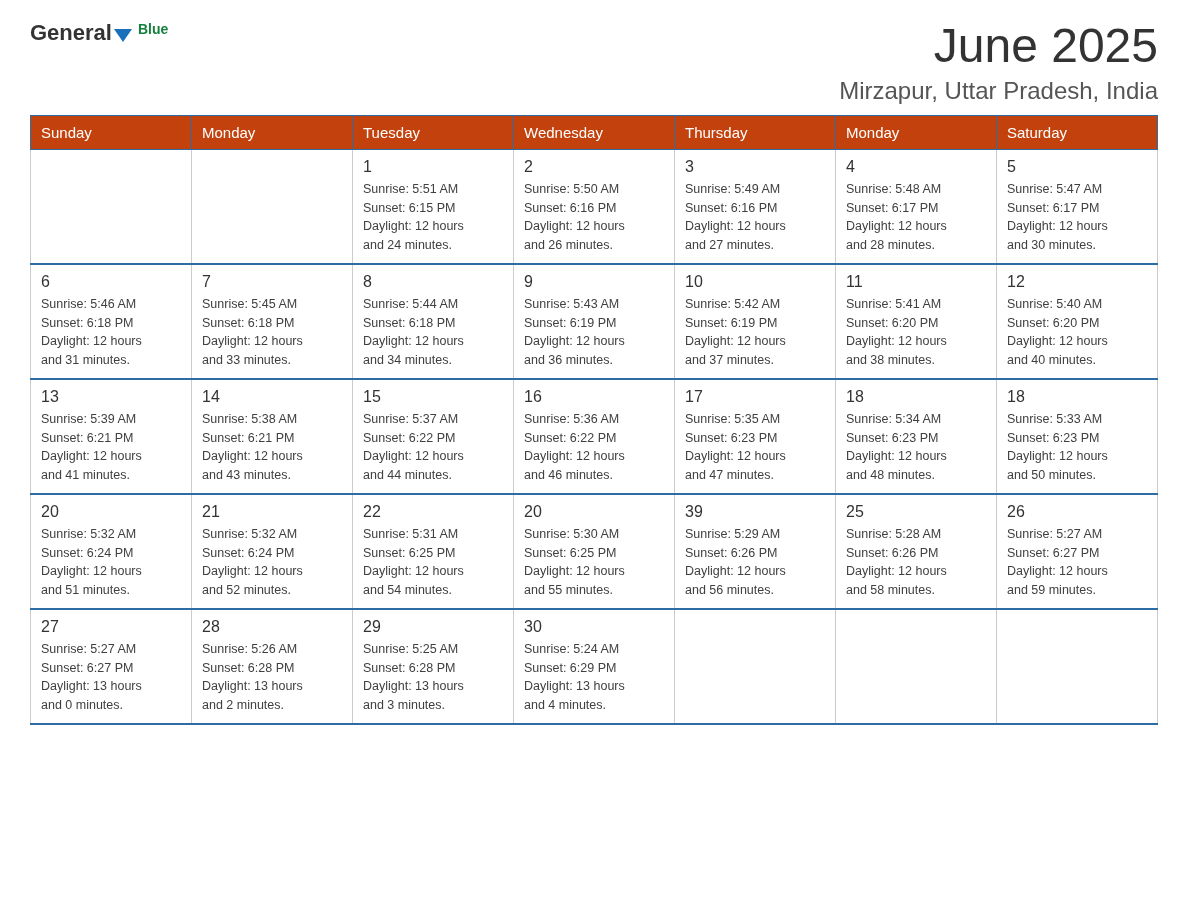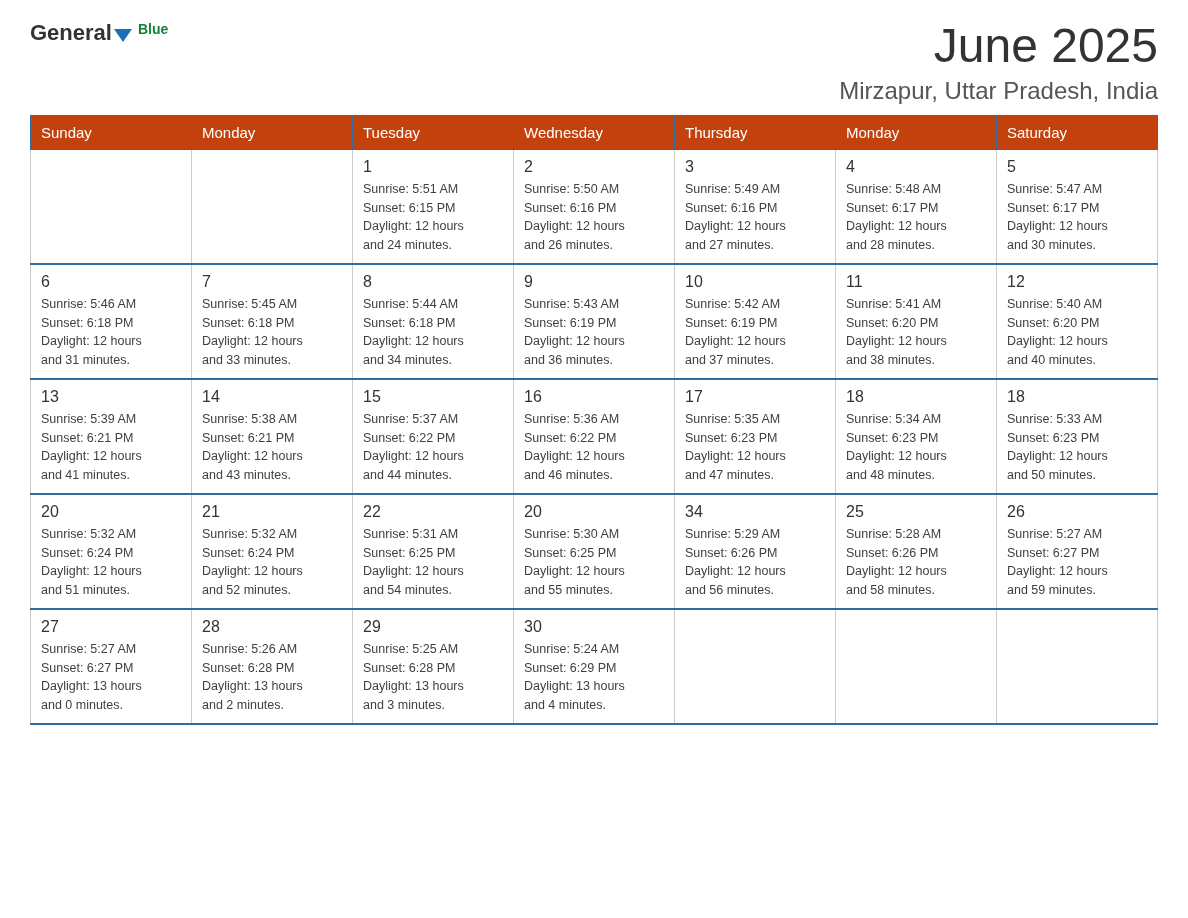--- a/index.html
+++ b/index.html
@@ -224,21 +224,21 @@
         </td>
         <td>
           <div class="day-number">22</div>
           <div class="day-info">Sunrise: 5:31 AM<br>Sunset: 6:25 PM<br>Daylight: 12 hours<br>and 54 minutes.</div>
         </td>
         <td>
           <div class="day-number">20</div>
           <div class="day-info">Sunrise: 5:30 AM<br>Sunset: 6:25 PM<br>Daylight: 12 hours<br>and 55 minutes.</div>
         </td>
         <td>
-          <div class="day-number">34</div>
+          <div class="day-number">39</div>
           <div class="day-info">Sunrise: 5:29 AM<br>Sunset: 6:26 PM<br>Daylight: 12 hours<br>and 56 minutes.</div>
         </td>
         <td>
           <div class="day-number">25</div>
           <div class="day-info">Sunrise: 5:28 AM<br>Sunset: 6:26 PM<br>Daylight: 12 hours<br>and 58 minutes.</div>
         </td>
         <td>
           <div class="day-number">26</div>
           <div class="day-info">Sunrise: 5:27 AM<br>Sunset: 6:27 PM<br>Daylight: 12 hours<br>and 59 minutes.</div>
         </td>

